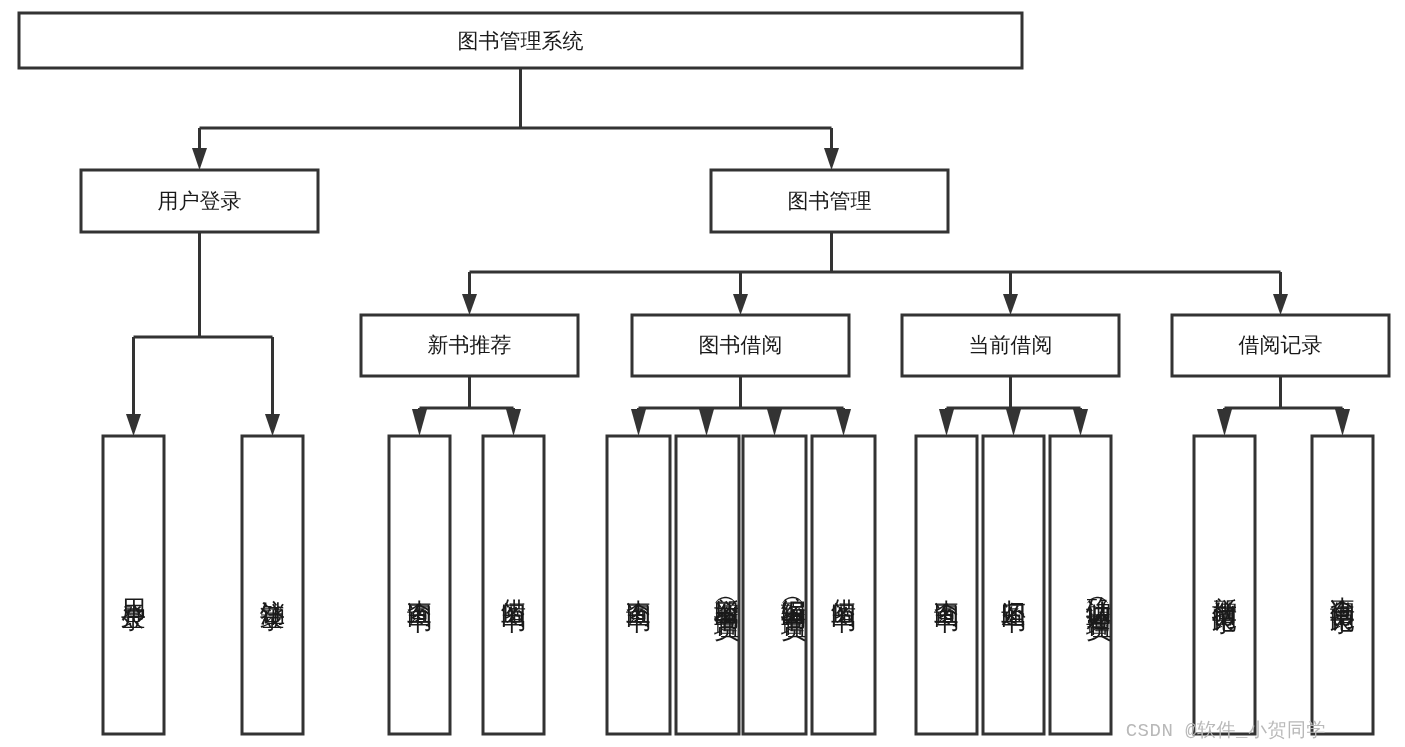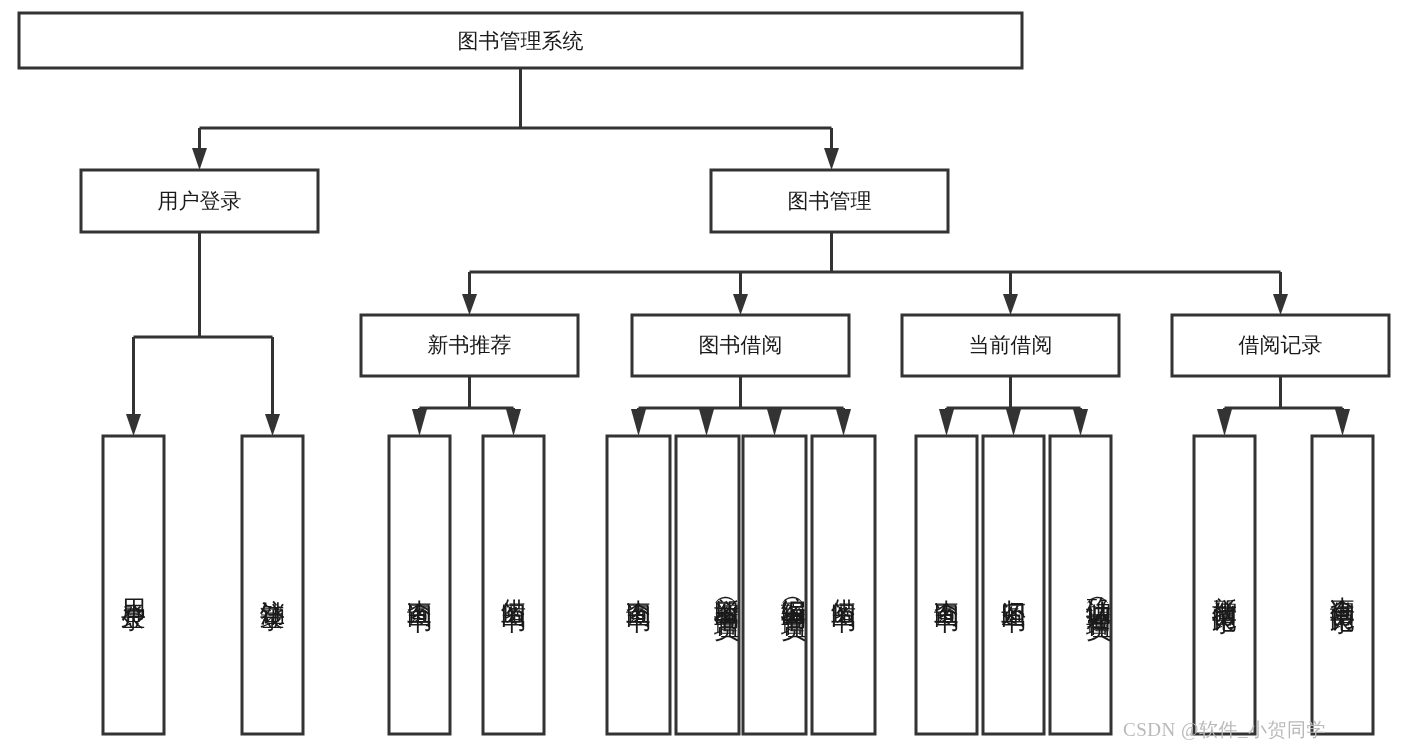--- a/index.html
+++ b/index.html
@@ -58,21 +58,21 @@
     letter-spacing: 3px;
     color: #1a1a1a;
     text-align: center;
     white-space: nowrap;
     pointer-events: none;
   }
   .watermark {
     position: absolute;
     right: 8px;
     bottom: 4px;
-    font-family: Liberation Serif, serif;
+    font-family: Liberation Mono, monospace;
     font-size: 19px;
     color: #b9b9b9;
     white-space: nowrap;
     letter-spacing: 0.5px;
   }
 </style>
 </head>
 <body>
 
 <div id="diagram-root">

